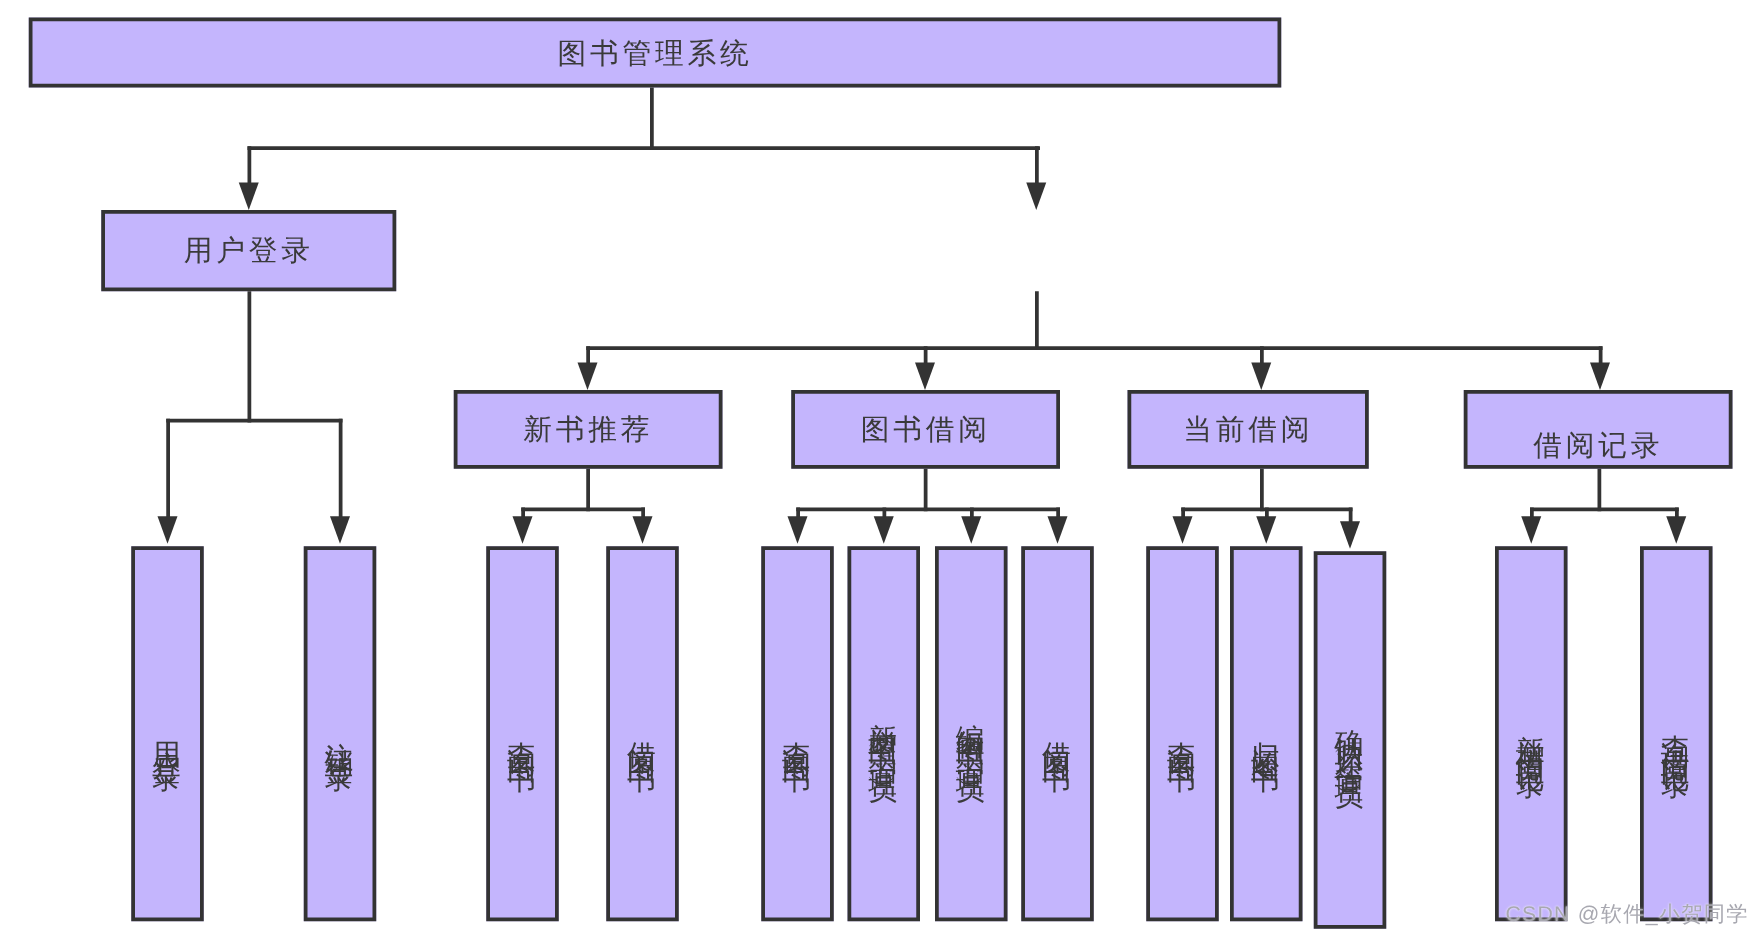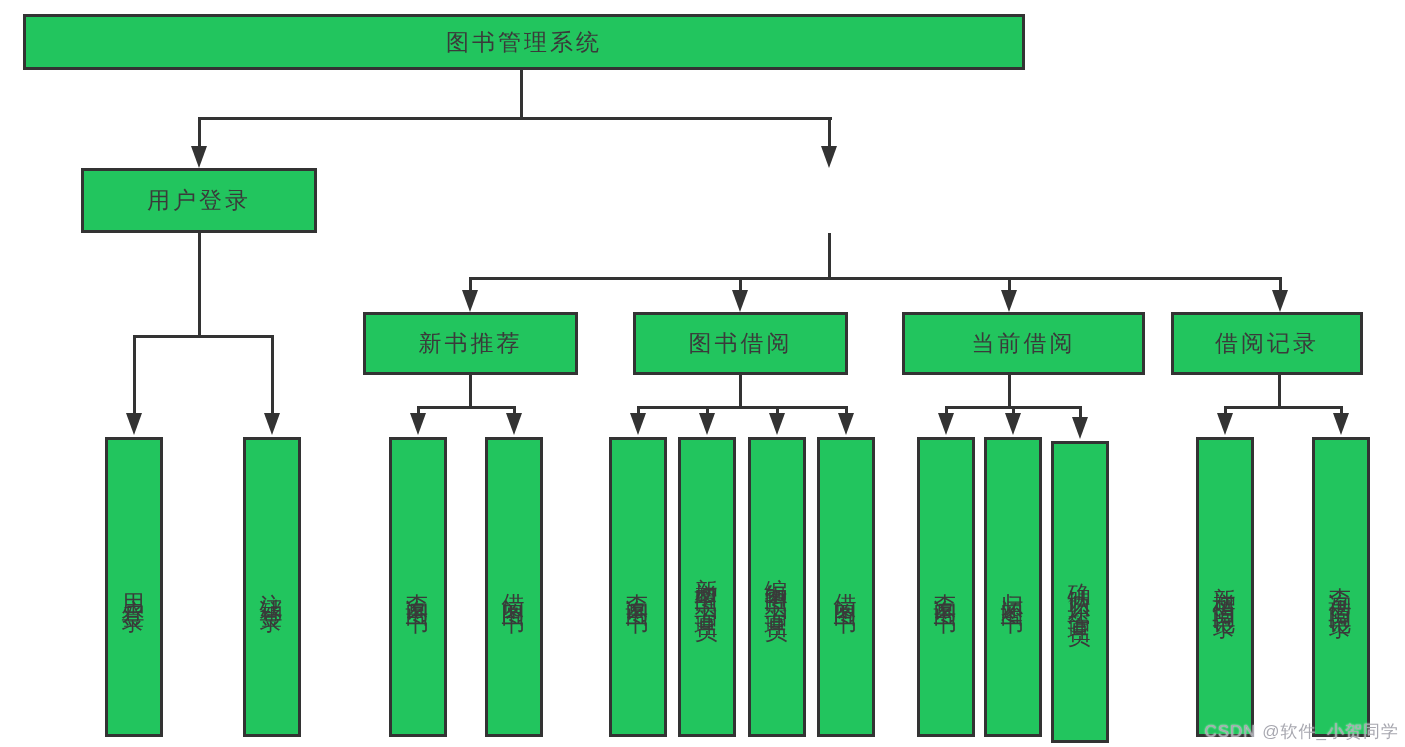--- a/index.html
+++ b/index.html
@@ -4,21 +4,21 @@
 <style>
   * { margin:0; padding:0; box-sizing:border-box; }
   html,body { background:#ffffff; }
   .stage {
     position:relative; width:1405px; height:747px;
     background:var(--bg,#ffffff);
     font-family:"Liberation Sans","DejaVu Sans",sans-serif;
     overflow:hidden;
   }
   .box {
-    position:absolute; border:3px solid var(--line,#333333); background:#22c55e;
+    position:absolute; border:3px solid var(--line,#333333); background:#c4b5fd;
     display:flex; align-items:center; justify-content:center;
   }
   .box > span {
     font-size:23px; color:var(--text,#3a3a3a); letter-spacing:3px; white-space:nowrap;
   }
   .vbox > span {
     writing-mode:vertical-rl; text-orientation:mixed;
     font-size:23px; letter-spacing:6px; color:var(--text,#3a3a3a); white-space:nowrap;
   }
   .hline { position:absolute; height:3px; background:var(--line,#333333); }
@@ -46,24 +46,24 @@
   <div class="box" style="left:81px;top:168px;width:236px;height:65px;">
     <span>用户登录</span>
   </div>
 
   <div class="box" style="left:363px;top:312px;width:215px;height:63px;">
     <span>新书推荐</span>
   </div>
   <div class="box" style="left:633px;top:312px;width:215px;height:63px;">
     <span>图书借阅</span>
   </div>
-  <div class="box" style="left:902px;top:312px;width:243px;height:63px;">
+  <div class="box" style="left:902px;top:312px;width:193px;height:63px;">
     <span>当前借阅</span>
   </div>
-  <div class="box" style="left:1171px;top:312px;width:192px;height:63px;">
+  <div class="box" style="left:1171px;top:312px;width:215px;height:63px;align-items:flex-end;">
     <span>借阅记录</span>
   </div>
 
   <div class="box vbox" style="left:105px;top:437px;width:58px;height:300px;">
     <span>用户登录</span>
   </div>
   <div class="box vbox" style="left:243px;top:437px;width:58px;height:300px;">
     <span>注销登录</span>
   </div>
 

